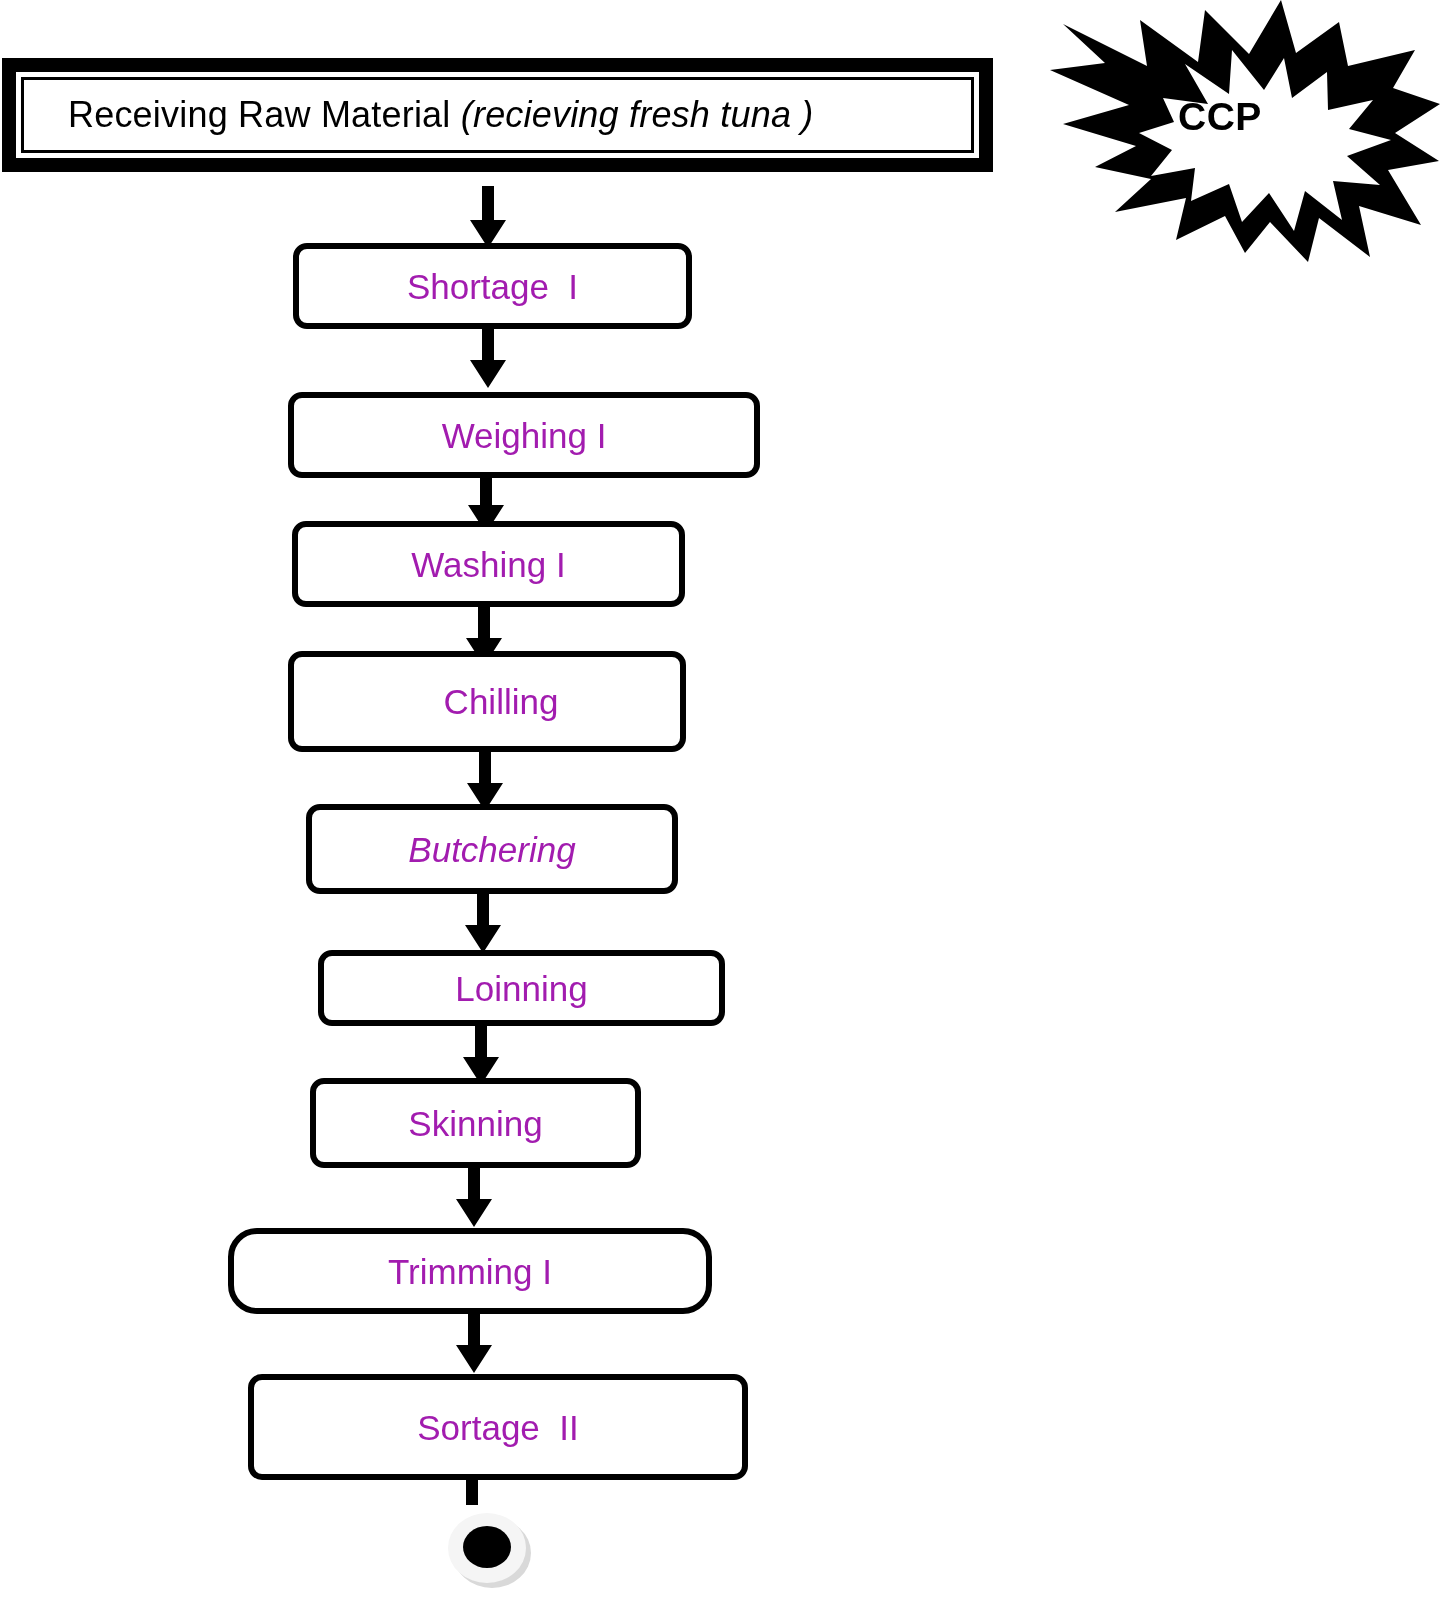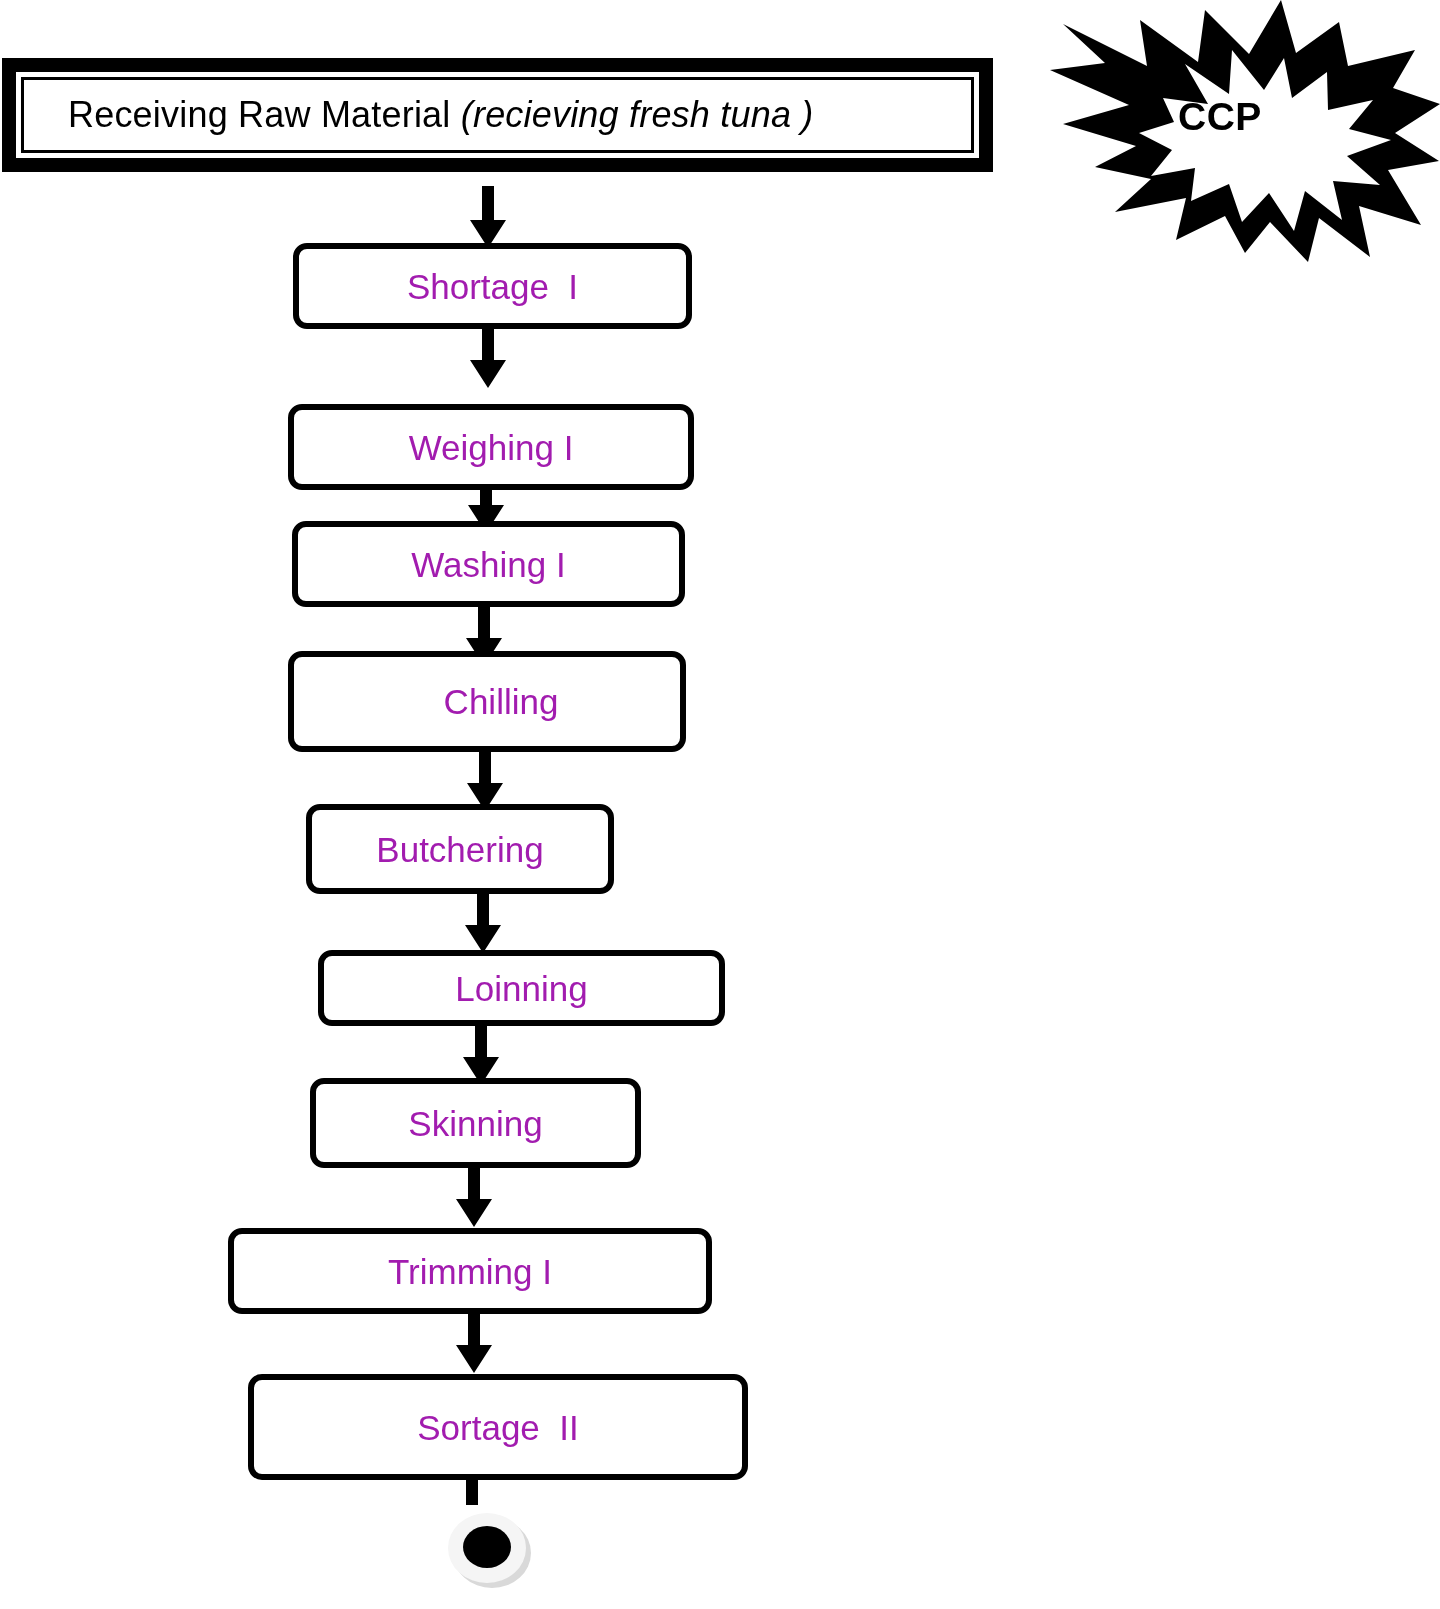--- a/index.html
+++ b/index.html
@@ -135,21 +135,21 @@
   <div class="proc-box" style="left:293px; top:243px; width:399px; height:86px;">
     <span class="proc-label">Shortage  I</span>
   </div>
 
   <div class="arrow" style="left:466px; top:326px; width:44px; height:62px;">
     <svg width="44" height="62" viewBox="0 0 44 62" xmlns="http://www.w3.org/2000/svg">
       <polygon fill="#000000" points="16,0 28,0 28,34 40,34 22,62 4,34 16,34"></polygon>
     </svg>
   </div>
 
-  <div class="proc-box" style="left:288px; top:404px; width:406px; height:86px;">
+  <div class="proc-box" style="left:288px; top:392px; width:472px; height:86px;">
     <span class="proc-label">Weighing I</span>
   </div>
 
   <div class="arrow" style="left:464px; top:471px; width:44px; height:62px;">
     <svg width="44" height="62" viewBox="0 0 44 62" xmlns="http://www.w3.org/2000/svg">
       <polygon fill="#000000" points="16,0 28,0 28,34 40,34 22,62 4,34 16,34"></polygon>
     </svg>
   </div>
 
   <div class="proc-box" style="left:292px; top:521px; width:393px; height:86px;">
@@ -165,21 +165,21 @@
   <div class="proc-box" style="left:288px; top:651px; width:398px; height:101px;padding-left:28px;">
     <span class="proc-label">Chilling</span>
   </div>
 
   <div class="arrow" style="left:463px; top:749px; width:44px; height:62px;">
     <svg width="44" height="62" viewBox="0 0 44 62" xmlns="http://www.w3.org/2000/svg">
       <polygon fill="#000000" points="16,0 28,0 28,34 40,34 22,62 4,34 16,34"></polygon>
     </svg>
   </div>
 
-  <div class="proc-box" style="left:306px; top:804px; width:308px; height:90px;">
+  <div class="proc-box" style="left:306px; top:804px; width:372px; height:90px;font-style:italic;">
     <span class="proc-label">Butchering</span>
   </div>
 
   <div class="arrow" style="left:461px; top:891px; width:44px; height:62px;">
     <svg width="44" height="62" viewBox="0 0 44 62" xmlns="http://www.w3.org/2000/svg">
       <polygon fill="#000000" points="16,0 28,0 28,34 40,34 22,62 4,34 16,34"></polygon>
     </svg>
   </div>
 
   <div class="proc-box" style="left:318px; top:950px; width:407px; height:76px;">
@@ -195,21 +195,21 @@
   <div class="proc-box" style="left:310px; top:1078px; width:331px; height:90px;">
     <span class="proc-label">Skinning</span>
   </div>
 
   <div class="arrow" style="left:452px; top:1165px; width:44px; height:62px;">
     <svg width="44" height="62" viewBox="0 0 44 62" xmlns="http://www.w3.org/2000/svg">
       <polygon fill="#000000" points="16,0 28,0 28,34 40,34 22,62 4,34 16,34"></polygon>
     </svg>
   </div>
 
-  <div class="proc-box" style="left:228px; top:1228px; width:484px; height:86px;">
+  <div class="proc-box" style="left:228px; top:1228px; width:484px; height:86px;border-radius:29px;">
     <span class="proc-label">Trimming I</span>
   </div>
 
   <div class="arrow" style="left:452px; top:1311px; width:44px; height:62px;">
     <svg width="44" height="62" viewBox="0 0 44 62" xmlns="http://www.w3.org/2000/svg">
       <polygon fill="#000000" points="16,0 28,0 28,34 40,34 22,62 4,34 16,34"></polygon>
     </svg>
   </div>
 
   <div class="proc-box" style="left:248px; top:1374px; width:500px; height:106px;">

